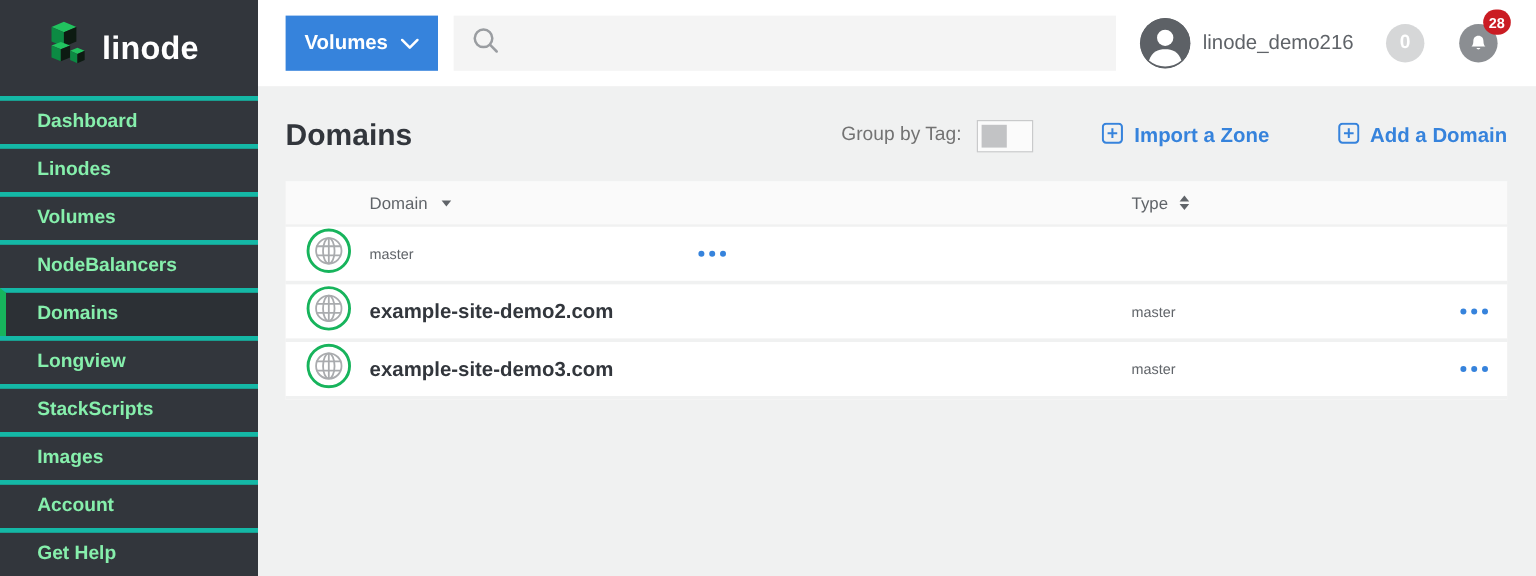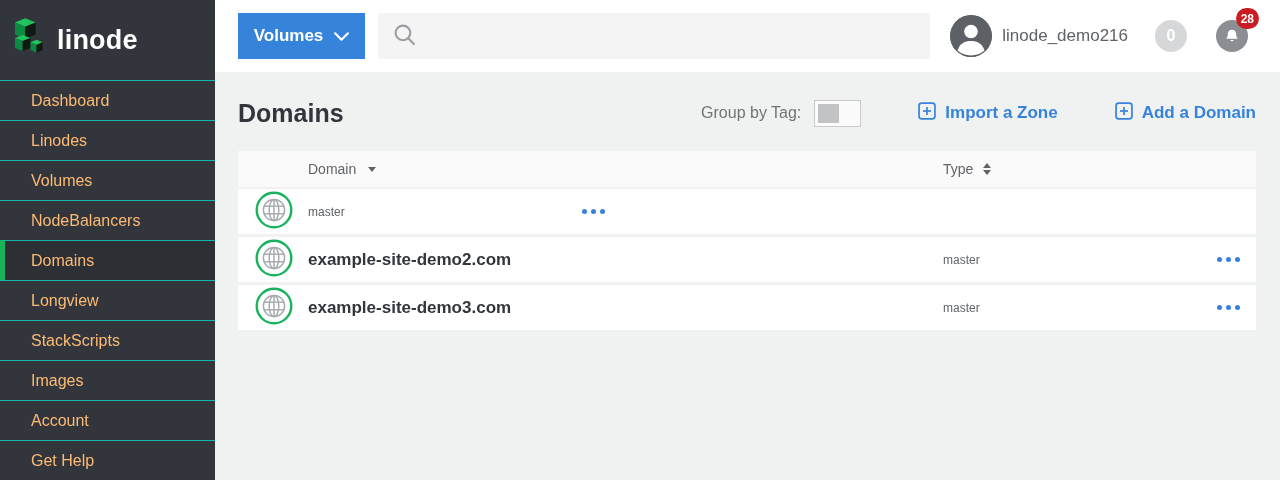--- a/index.html
+++ b/index.html
@@ -2,26 +2,26 @@
 <html><head>
 <meta charset="utf-8">
 <style>
   * { margin:0; padding:0; box-sizing:border-box; }
   html,body { width:1280px; height:480px; overflow:hidden; }
   body { font-family:"Liberation Sans", sans-serif; background:#f0f1f1; }
   .app { display:flex; width:1280px; height:480px; }
 
   
   .sidebar { width:215px; min-width:215px; background:#32363c; display:flex; flex-direction:column; }
-  .logo-area { height:80px; display:flex; align-items:center; padding-left:8px; gap:11px; cursor:pointer; }
+  .logo-area { height:80px; display:flex; align-items:center; padding-left:36px; gap:11px; cursor:pointer; }
   .logo-text { color:#ffffff; font-size:27px; font-weight:700; letter-spacing:.2px; }
   .nav { display:flex; flex-direction:column; }
   .nav-item { height:40px; display:flex; align-items:center; padding-left:31px;
-              font-size:16px; font-weight:400; color:#fdba74; cursor:pointer;
-              border-top:1px solid #14b8a6; }
+              font-size:16px; font-weight:700; color:#86efac; cursor:pointer;
+              border-top:4px solid #14b8a6; }
   .nav-item.selected { border-left:5px solid #17b45c; padding-left:26px; background:rgba(0,0,0,.10); }
 
   
   .right-pane { flex:1; display:flex; flex-direction:column; }
   .topbar { height:72px; background:#ffffff; display:flex; align-items:center; padding:0 24px 0 23px; }
   .create-btn { width:127px; height:46px; background:#3683dc; color:#fff; border:none; cursor:pointer;
                 display:flex; align-items:center; justify-content:center; gap:11px;
                 font-size:17px; font-weight:600; font-family:inherit; }
   .searchbar { width:552px; height:46px; background:#f4f4f4; margin-left:13px;
                display:flex; align-items:center; padding:0 15px; gap:13px; }

